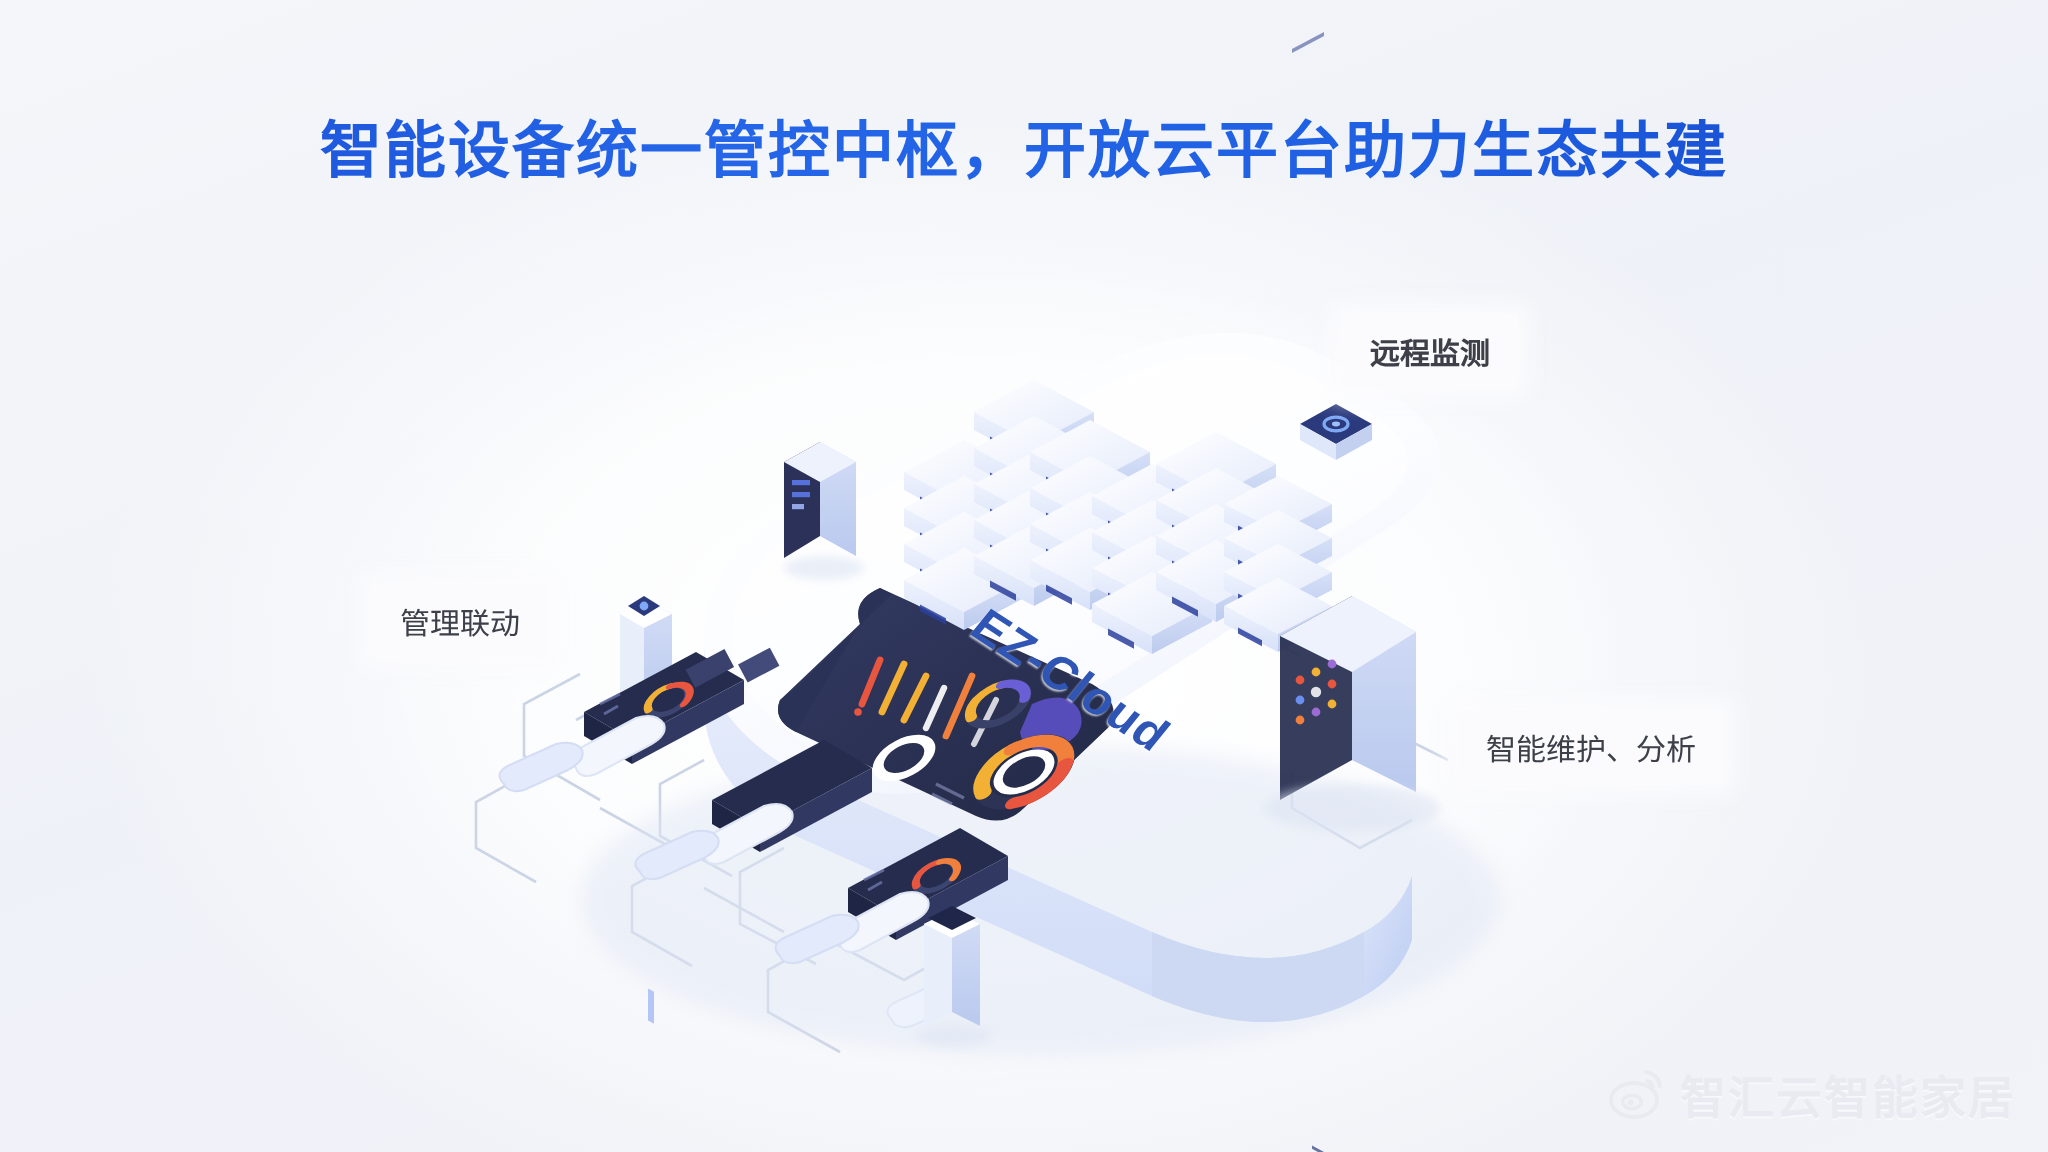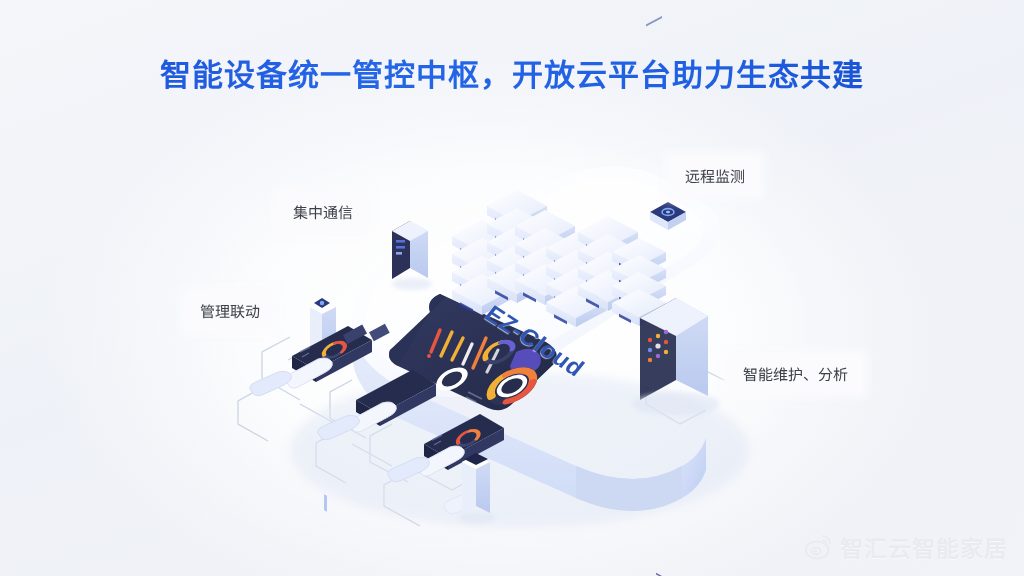--- a/index.html
+++ b/index.html
@@ -36,21 +36,21 @@
   .label{
     position:absolute;
     background:#fbfbfd;
     color:#3d4049;
     font-size:15px;
     padding:8px 14px;
     white-space:nowrap;
     box-shadow:0 0 10px 6px rgba(251,251,253,0.95);
     border-radius:1px;
   }
-  .lbl-remote{left:671px;top:157px;}
+  .lbl-remote{left:671px;top:157px;font-weight:bold;}
   .lbl-comm{left:279px;top:193px;}
   .lbl-maint{left:700px;top:252px;}
   .lbl-manage{left:186px;top:292px;text-align:right;}
   .lbl-data{left:729px;top:355px;}
 
   
   .ezcloud{
     position:absolute;left:497px;top:300px;
     font-size:24px;font-weight:bold;letter-spacing:0.5px;
     color:#2f56b5;
@@ -517,21 +517,20 @@
         </g>
         <ellipse cx="676" cy="404" rx="44" ry="12" fill="#dde4f3" opacity="0.55" filter="url(#soft2)"></ellipse>
       </g>
 
     </svg>
   </div>
 
   <div class="ezcloud">EZ-Cloud</div>
 
   <div class="label lbl-remote">远程监测</div>
-  <div class="label lbl-comm">集中通信</div>
   <div class="label lbl-manage">管理联动</div>
   <div class="label lbl-data">智能维护、分析</div>
 
   <div class="watermark">
     <svg class="wm-logo" width="30" height="30" viewBox="0 0 30 30">
       <ellipse cx="14" cy="18" rx="11.5" ry="8.5" fill="none" stroke="#e2e5ec" stroke-width="2"></ellipse>
       <ellipse cx="13" cy="19" rx="4.6" ry="3.4" fill="none" stroke="#e2e5ec" stroke-width="1.8"></ellipse>
       <circle cx="12.3" cy="19.2" r="1.5" fill="#e2e5ec"></circle>
       <path d="M20 4 A 8 8 0 0 1 27 11" fill="none" stroke="#e2e5ec" stroke-width="2" stroke-linecap="round"></path>
       <path d="M20.5 8.5 A 4 4 0 0 1 23.5 11.5" fill="none" stroke="#e2e5ec" stroke-width="2" stroke-linecap="round"></path>

